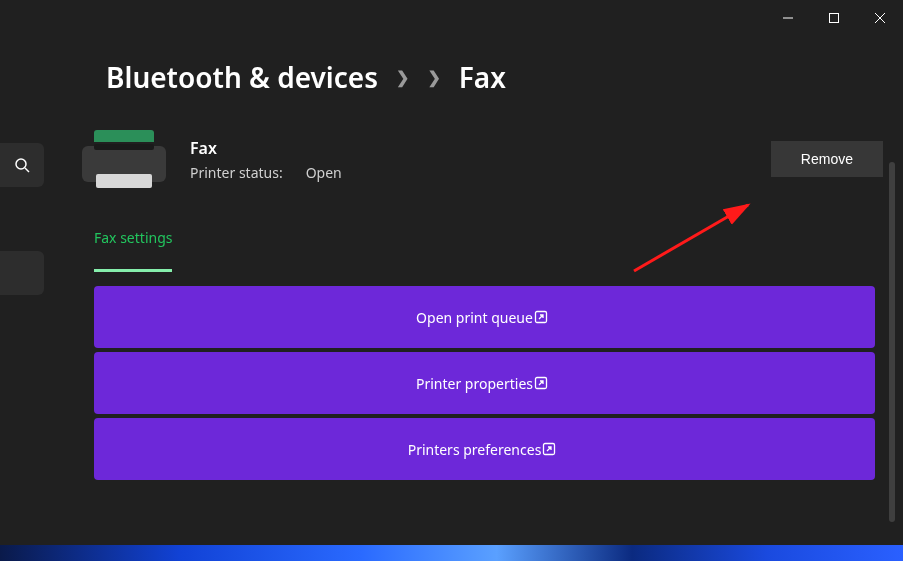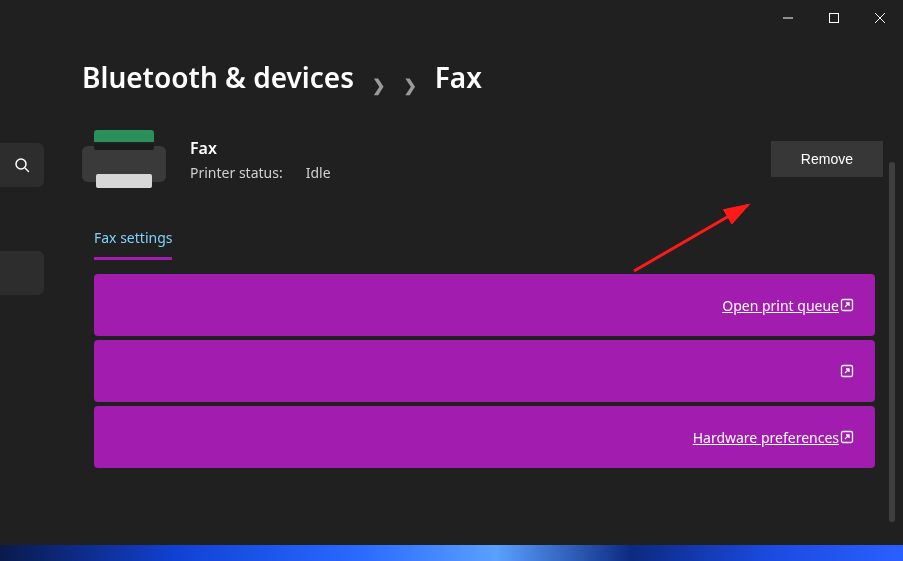--- a/index.html
+++ b/index.html
@@ -73,26 +73,27 @@
   .main {
     flex: 1;
     padding: 0 20px 0 38px;
     overflow: hidden;
     position: relative;
   }
 
   
   .breadcrumb {
     display: flex;
-    align-items: flex-end;
+    align-items: center;
     gap: 18px;
     font-size: 28px;
     font-weight: 600;
     margin-top: 22px;
     margin-bottom: 34px;
+    margin-left: 24px;
   }
   .crumb-link { color: #fff; cursor: pointer; }
   .crumb-sep { color: #9a9a9a; font-size: 16px; }
 
   
   .device-row {
     display: flex;
     align-items: center;
     gap: 24px;
     margin-bottom: 38px;
@@ -130,45 +131,44 @@
     border-radius:0;
     padding:10px 30px;
     font-size:14px;
     cursor:pointer;
   }
 
   
   .section-tab {
     display:inline-block;
     font-size:14px;
-    color:#7dd3fc;
-    padding-bottom:10px;
-    border-bottom:3px solid #a21caf;
+    color:#22c55e;
+    padding-bottom:22px;
+    border-bottom:3px solid #86efac;
     margin-left: 12px;
     margin-bottom:14px;
   }
 
   
   .settings-list {
     display:flex;
     flex-direction:column;
     gap:4px;
     padding-right: 8px;
     margin-left: 12px;
   }
   .setting-row {
-    background:#a21caf;
+    background:#6d28d9;
     border-radius:4px;
     height:62px;
     display:flex;
     align-items:center;
-    justify-content:flex-end;
+    justify-content:center;
     padding:0 20px 0 16px;
     cursor:pointer;
-    text-decoration:underline;
   }
   .setting-row .label { font-size:14px; }
   .open-ico { width:16px; height:16px; }
 
   
   .scrollbar {
     position:absolute;
     top:126px;
     right:8px;
     width:6px;
@@ -235,45 +235,46 @@
       <div class="device-row">
         <div class="printer-ico">
           <div class="top-rect"></div>
           <div class="body-rect"></div>
           <div class="slot"></div>
           <div class="paper"></div>
         </div>
         <div class="device-info">
           <div class="device-name">Fax</div>
           <div class="device-status">
-            <span class="lbl">Printer status:</span><span>Idle</span>
+            <span class="lbl">Printer status:</span><span>Open</span>
           </div>
         </div>
         <div class="spacer"></div>
         <button class="remove-btn">Remove</button>
       </div>
 
       <div class="section-tab">Fax settings</div>
 
       <div class="settings-list">
         <div class="setting-row">
           <span class="label">Open print queue</span>
           <svg class="open-ico" viewBox="0 0 16 16">
               <rect x="2.5" y="2.5" width="11" height="11" rx="1.5" fill="none" stroke="#fff" stroke-width="1.3"></rect>
               <path d="M6 10 L10 6 M7 6 H10 V9" fill="none" stroke="#fff" stroke-width="1.3"></path>
             </svg>
         </div>
         <div class="setting-row">
+          <span class="label">Printer properties</span>
           <svg class="open-ico" viewBox="0 0 16 16">
               <rect x="2.5" y="2.5" width="11" height="11" rx="1.5" fill="none" stroke="#fff" stroke-width="1.3"></rect>
               <path d="M6 10 L10 6 M7 6 H10 V9" fill="none" stroke="#fff" stroke-width="1.3"></path>
             </svg>
         </div>
         <div class="setting-row">
-          <span class="label">Hardware preferences</span>
+          <span class="label">Printers preferences</span>
           <svg class="open-ico" viewBox="0 0 16 16">
               <rect x="2.5" y="2.5" width="11" height="11" rx="1.5" fill="none" stroke="#fff" stroke-width="1.3"></rect>
               <path d="M6 10 L10 6 M7 6 H10 V9" fill="none" stroke="#fff" stroke-width="1.3"></path>
             </svg>
         </div>
       </div>
 
     </div>
 
     <div class="scrollbar"></div>

